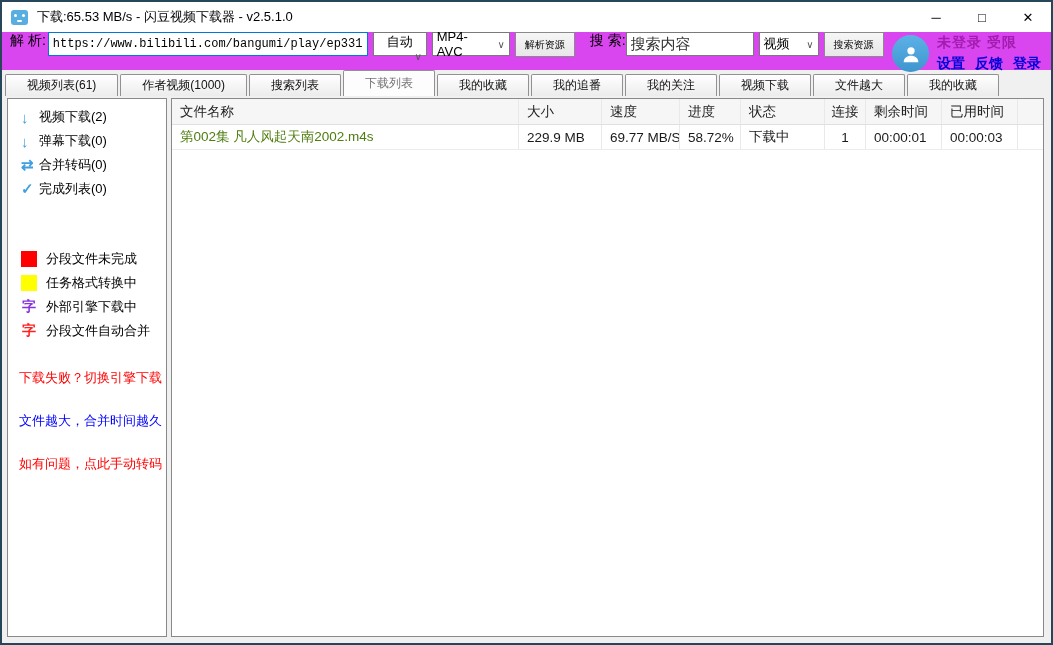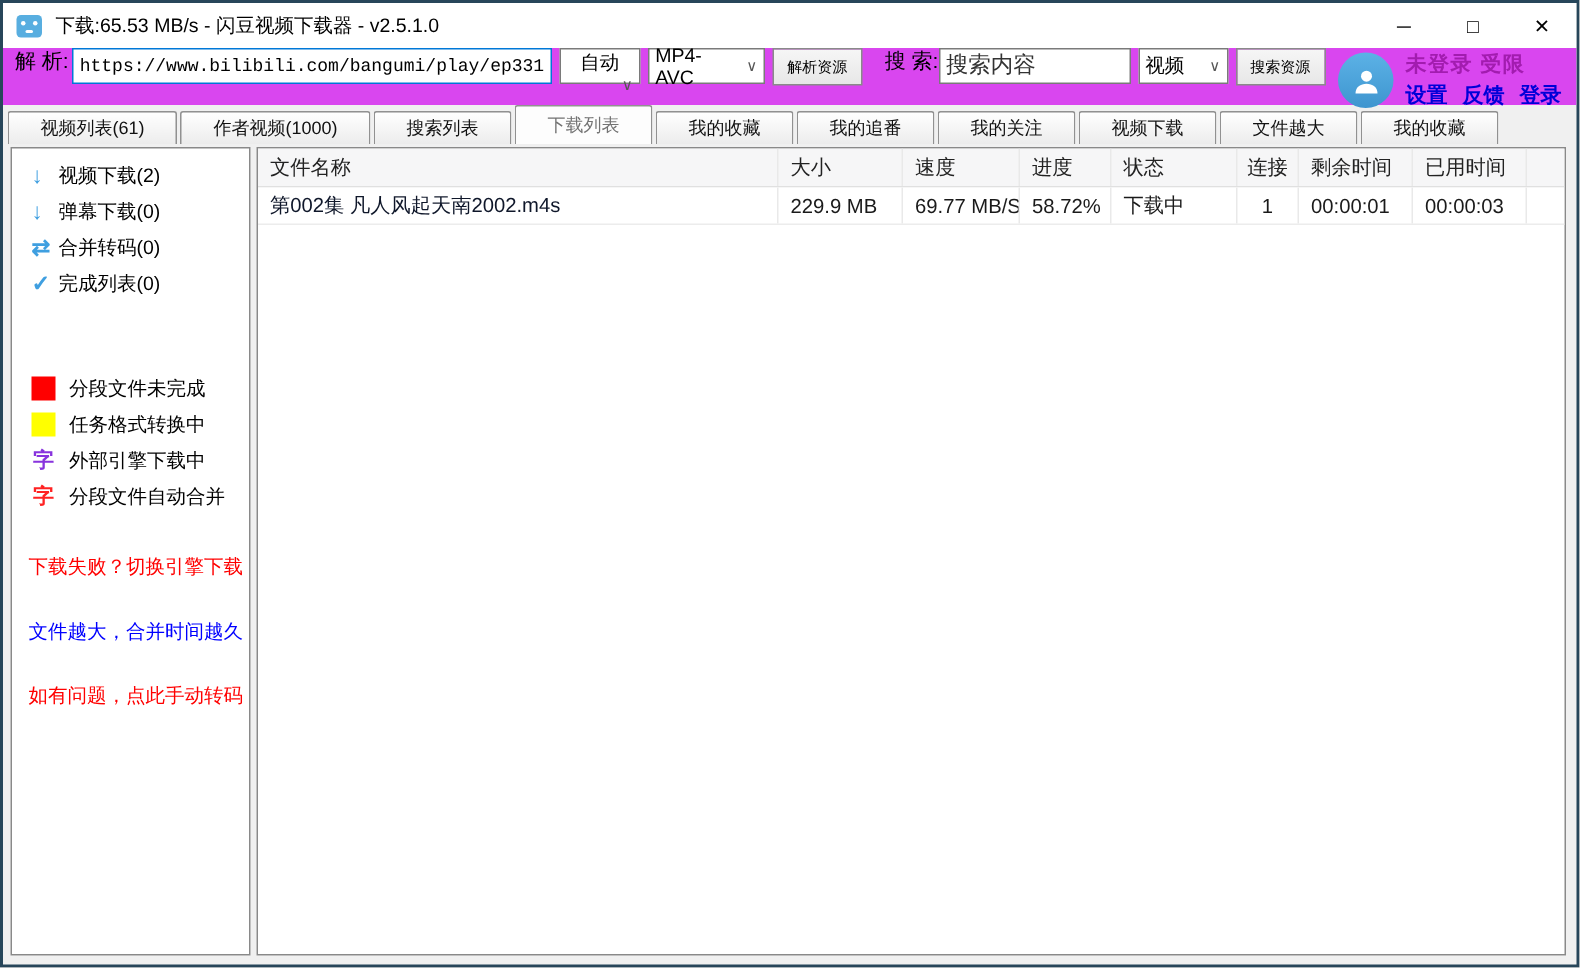--- a/index.html
+++ b/index.html
@@ -89,21 +89,21 @@
   .thead .cell { color:#222; }
   .c-name { width:347px; }
   .c-size { width:83px; }
   .c-speed { width:78px; }
   .c-prog { width:61px; }
   .c-status { width:84px; }
   .c-conn { width:41px; justify-content:center; padding-left:0; }
   .c-remain { width:76px; }
   .c-elapsed { width:76px; }
   .c-fill { flex:1; border-right:none; }
-  .fname { color:#0f172a; }
+  .fname { color:#4d7c0f; }
 </style>
 </head>
 <body>
 
 <div class="window">
 
   <div class="titlebar">
     <div class="app-icon"></div>
     <div class="title-text">下载:65.53 MB/s - 闪豆视频下载器 - v2.5.1.0</div>
     <div class="win-controls">

